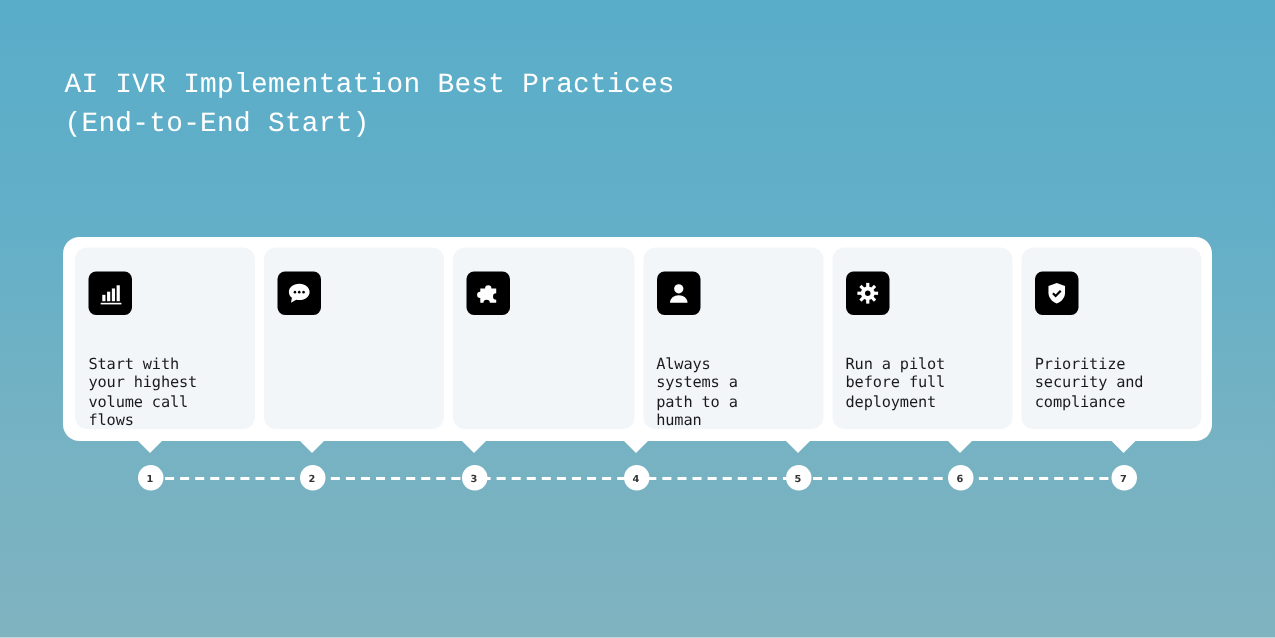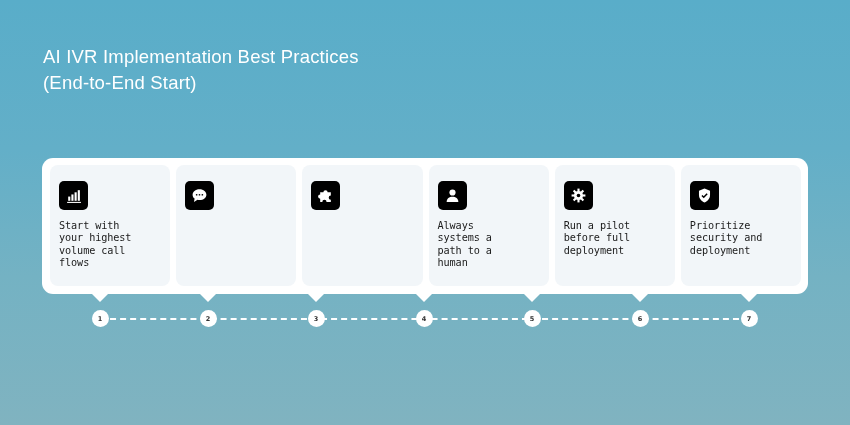--- a/index.html
+++ b/index.html
@@ -7,21 +7,21 @@
   body {
     position: relative;
     background: linear-gradient(180deg, #59adc9 0%, #63afc8 35%, #74b2c3 65%, #80b3c0 100%);
     font-family: "DejaVu Sans Mono", "Liberation Mono", monospace;
   }
   .title {
     position: absolute;
     left: 43px;
     top: 44px;
     color: #ffffff;
-    font-family: Liberation Sans, sans-serif;
+    font-family: Liberation Mono, monospace;
     font-size: 18.5px;
     line-height: 26px;
     font-weight: 500;
     letter-spacing: 0.2px;
   }
   .title span { display: block; }
   .panel {
     position: absolute;
     left: 42px;
     top: 158px;
@@ -49,21 +49,21 @@
     width: 29px;
     height: 29px;
     background: #000000;
     border-radius: 5px;
     display: flex;
     align-items: center;
     justify-content: center;
   }
   .icon-box svg { width: 17px; height: 17px; }
   .card-text {
-    margin-top: 10px;
+    margin-top: 28px;
     font-size: 10.2px;
     line-height: 12.4px;
     color: #1a1a1a;
     white-space: pre-line;
     letter-spacing: -0.1px;
   }
   .pointer {
     position: absolute;
     top: 293px;
     width: 0; height: 0;
@@ -175,21 +175,21 @@
   </div>
   <div class="card">
     <div class="icon-box">
       <svg viewBox="0 0 16 16">
           <path d="M8 1.5L2.8 3.5v4c0 3.3 2.2 5.8 5.2 7 3-1.2 5.2-3.7 5.2-7v-4z" fill="#fff"></path>
           <path d="M5.6 8l1.7 1.7 3.2-3.3" stroke="#000" stroke-width="1.4" fill="none"></path>
         </svg>
     </div>
     <div class="card-text">Prioritize
 security and
-deployment</div>
+compliance</div>
   </div>
 </div>
 
 <div class="pointer" style="left:100px"></div>
 <div class="pointer" style="left:208px"></div>
 <div class="pointer" style="left:316px"></div>
 <div class="pointer" style="left:424px"></div>
 <div class="pointer" style="left:532px"></div>
 <div class="pointer" style="left:640px"></div>
 <div class="pointer" style="left:749px"></div>

